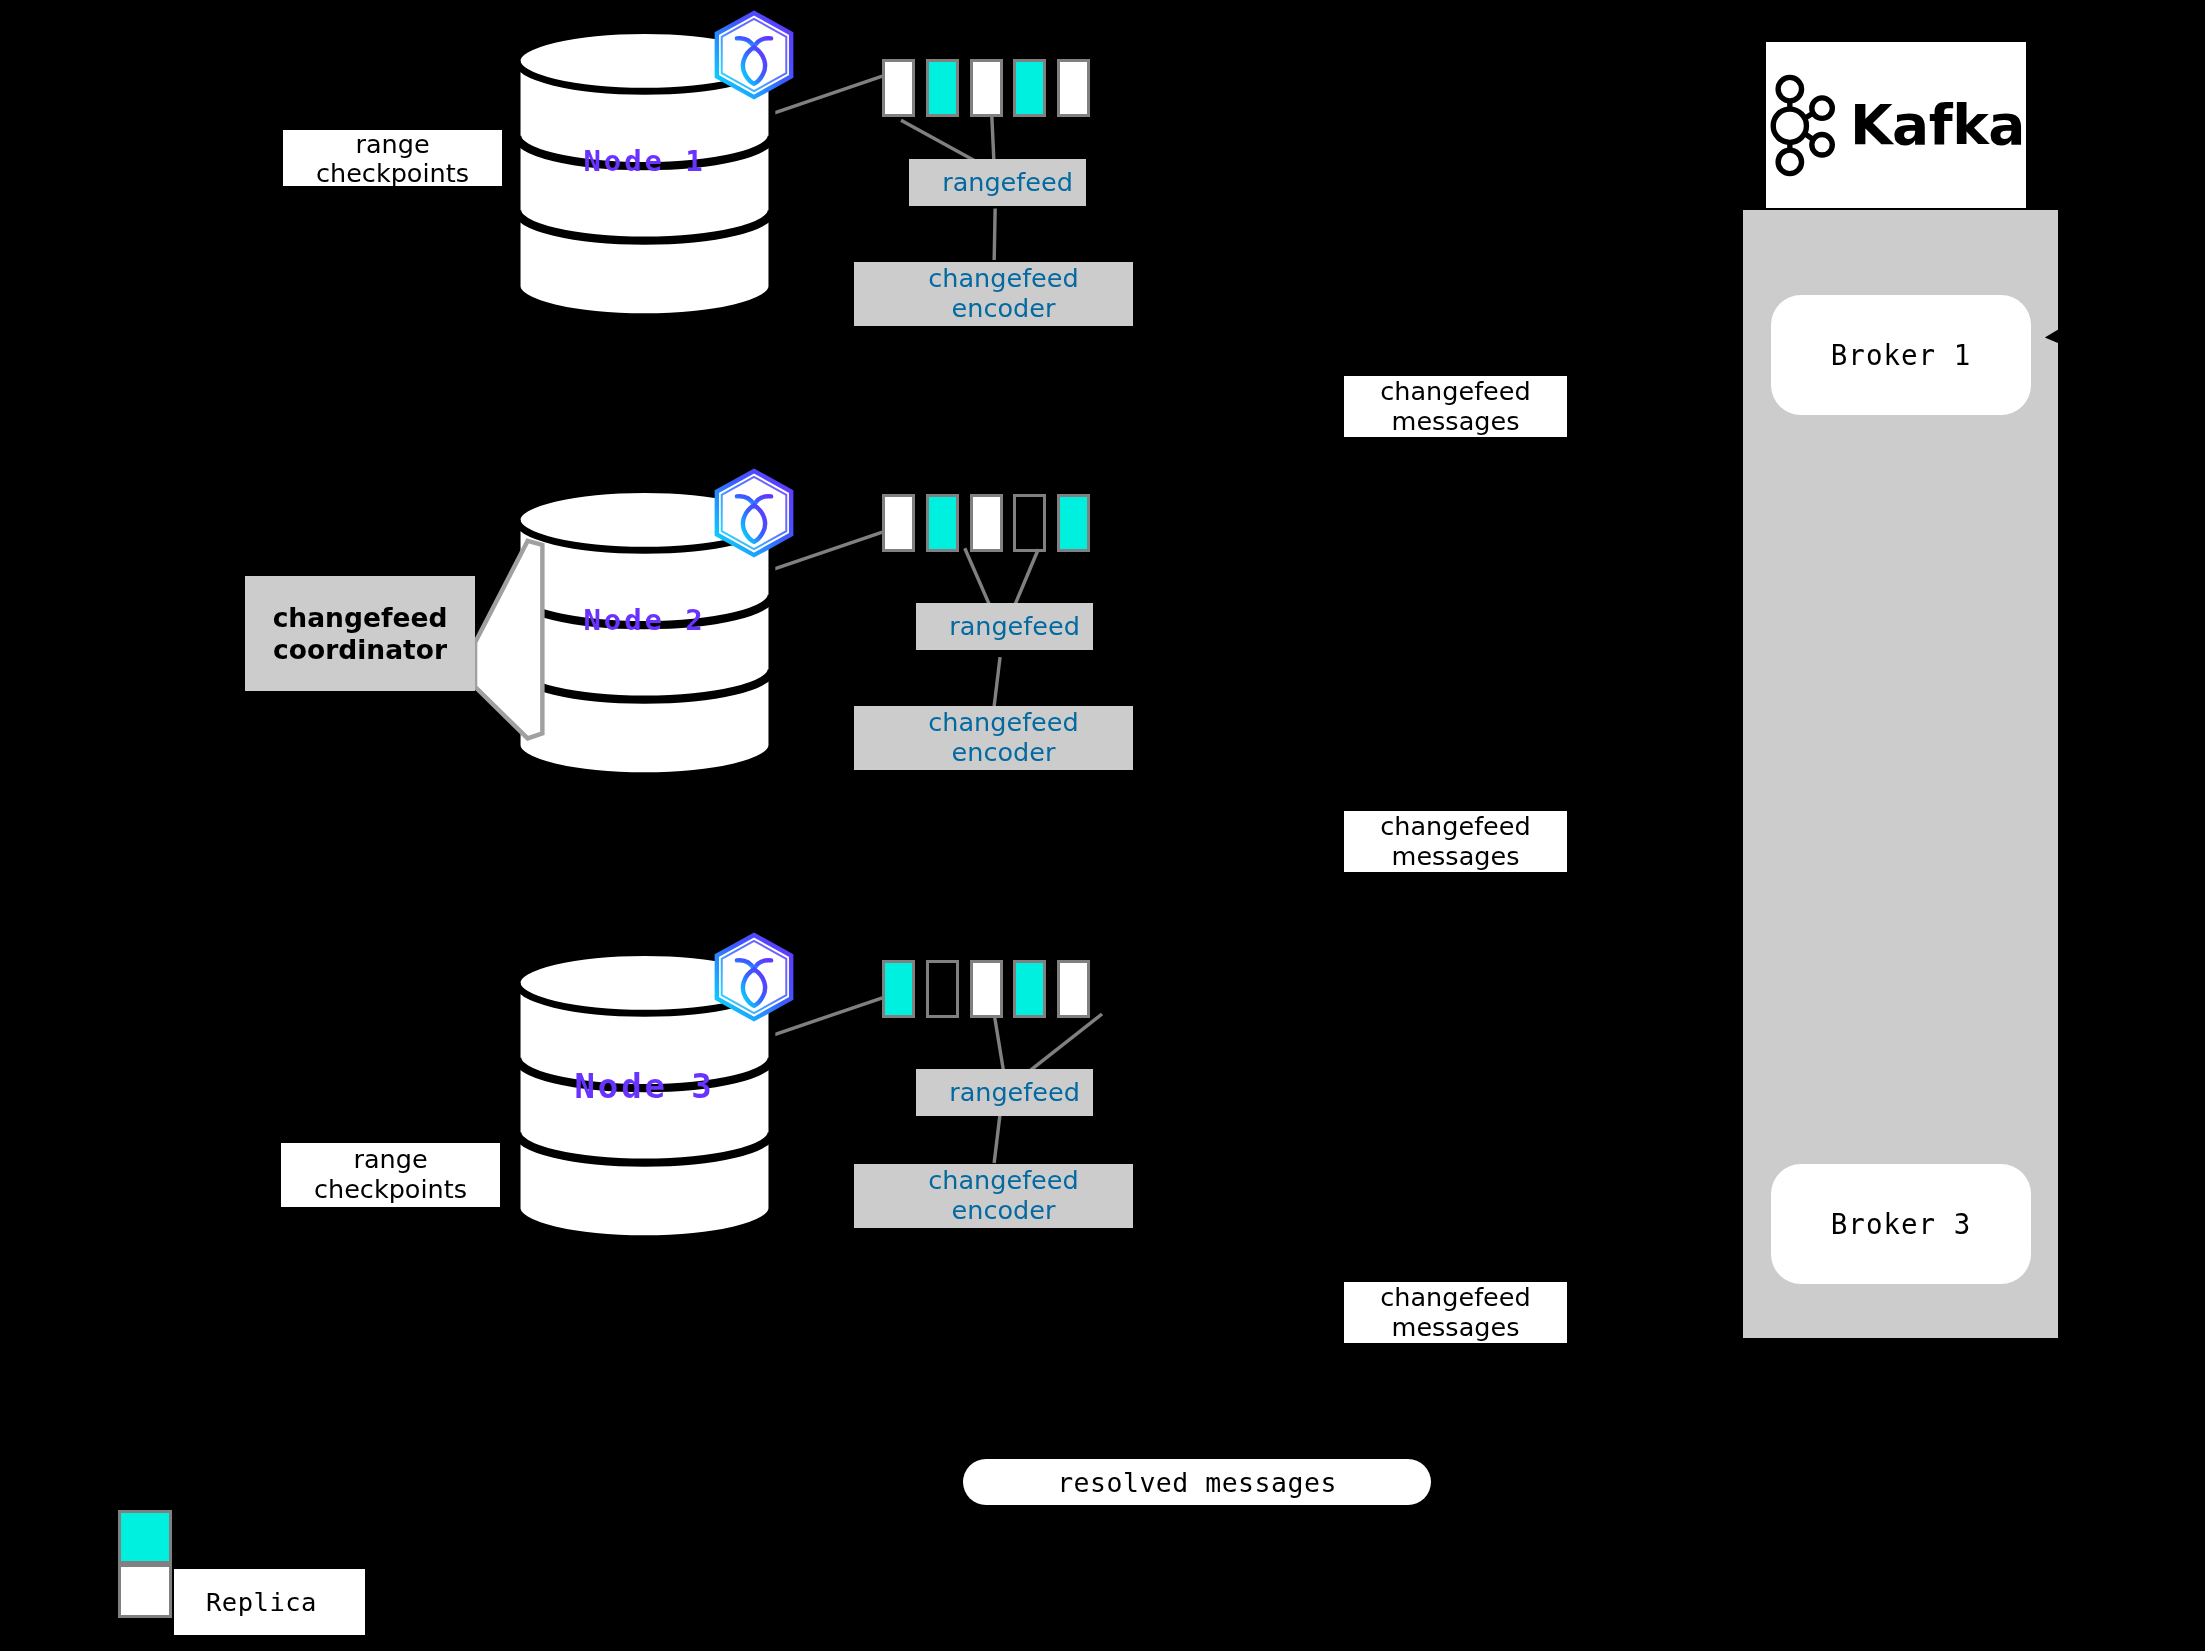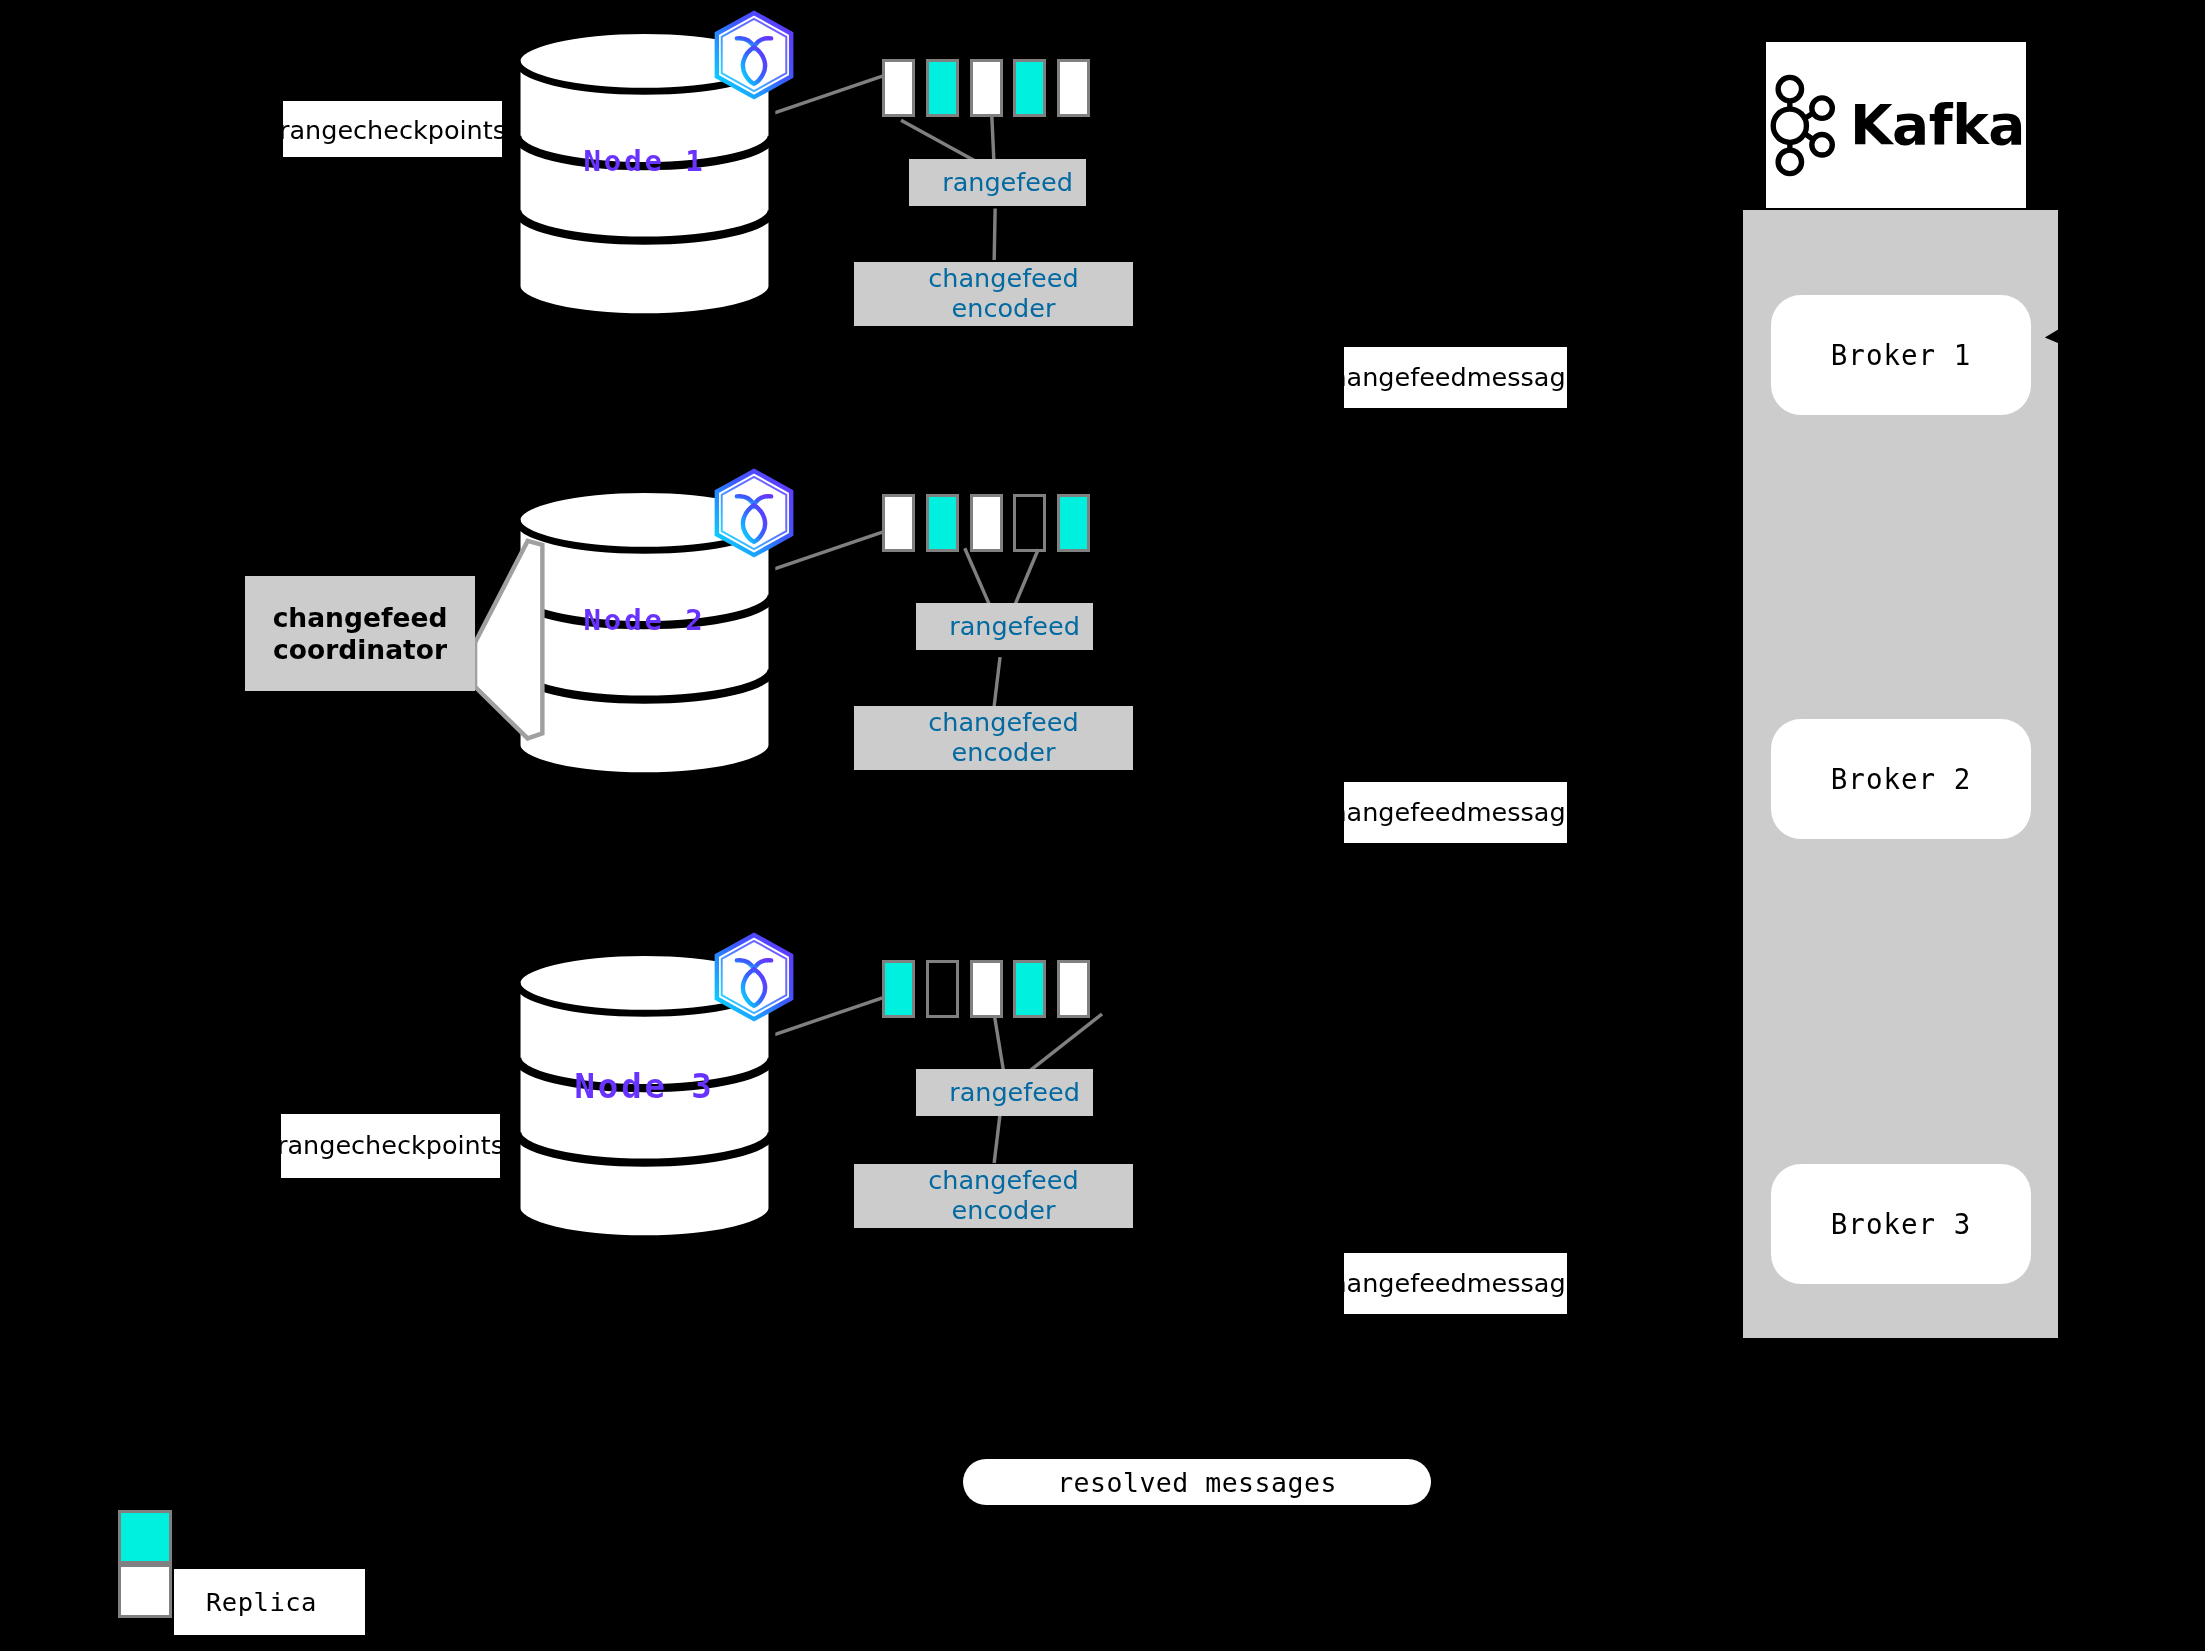--- a/index.html
+++ b/index.html
@@ -15,27 +15,28 @@
     background:#000000;
     overflow:hidden;
   }
   .abs{position:absolute;}
 
   
   .label-box{
     background:#ffffff;
     color:#000000;
     display:flex;
-    flex-direction:row;
+    flex-direction:column;
     align-items:center;
     justify-content:center;
     text-align:center;
     line-height:1.16;
     font-family:"DejaVu Sans", sans-serif;
     box-sizing:border-box;
+    margin-top:29px;
   }
   .label-box .ln{display:block;white-space:nowrap;}
 
   .gray-box{
     background:#cccccc;
     color:#0369a1;
     display:flex;
     flex-direction:column;
     align-items:center;
     justify-content:center;
@@ -336,23 +337,20 @@
         <line x1="76" y1="93" x2="94" y2="82"></line>
         <line x1="76" y1="124" x2="94" y2="136"></line>
       </g>
     </svg>
     <span class="kafka-word" style="font-size:55px;">Kafka</span>
   </div>
 
   <div class="broker abs" style="left:1771px;top:295px;width:260px;height:120px;font-size:27.5px;">
     <span>Broker 1</span>
   </div>
-  <div class="broker abs" style="left:1771px;top:719px;width:260px;height:120px;font-size:27.5px;">
-    <span>Broker 2</span>
-  </div>
   <div class="broker abs" style="left:1771px;top:1164px;width:260px;height:120px;font-size:27.5px;">
     <span>Broker 3</span>
   </div>
 
   <svg class="abs" style="left:2040px;top:324px;width:29px;height:34px;" viewBox="0 0 60 70" width="29" height="34">
     <polygon points="48,5 10,28 48,44" fill="#000000"></polygon>
   </svg>
 
   <div class="pill abs" style="left:963px;top:1459px;width:468px;height:46px;font-size:26.5px;">
     <span>resolved messages</span>

